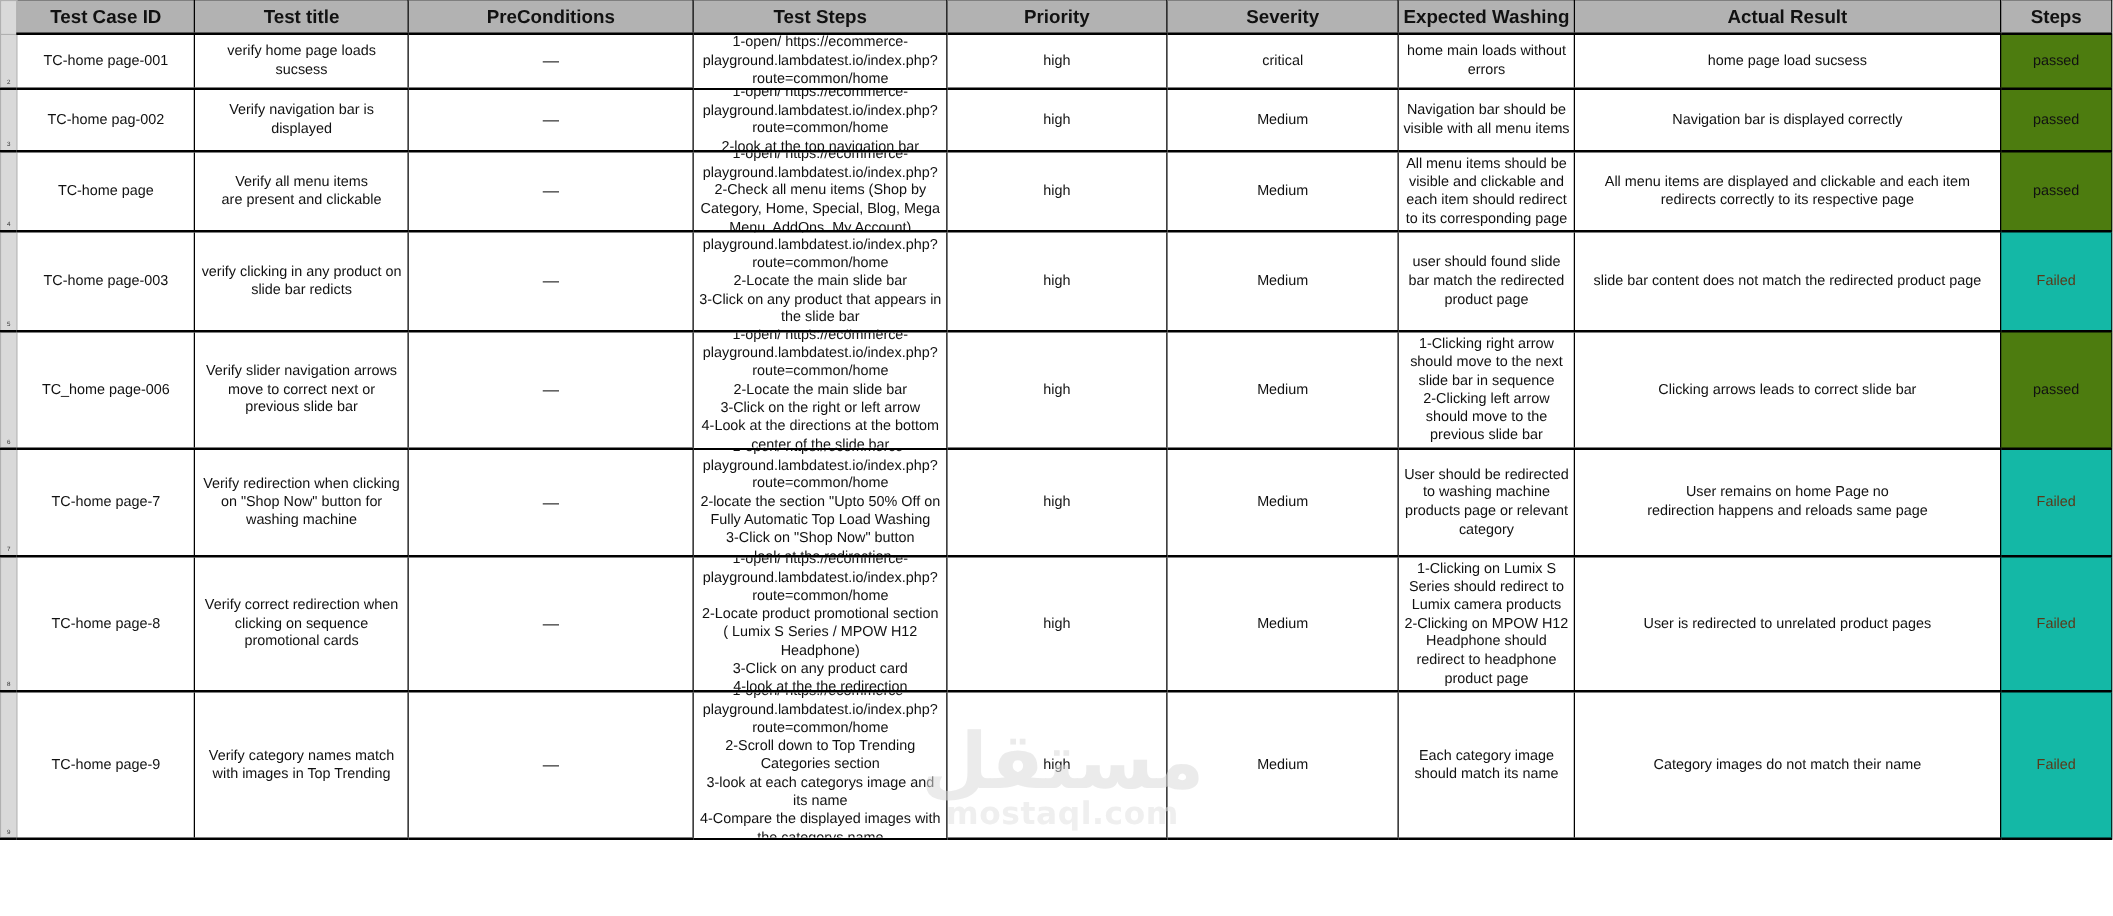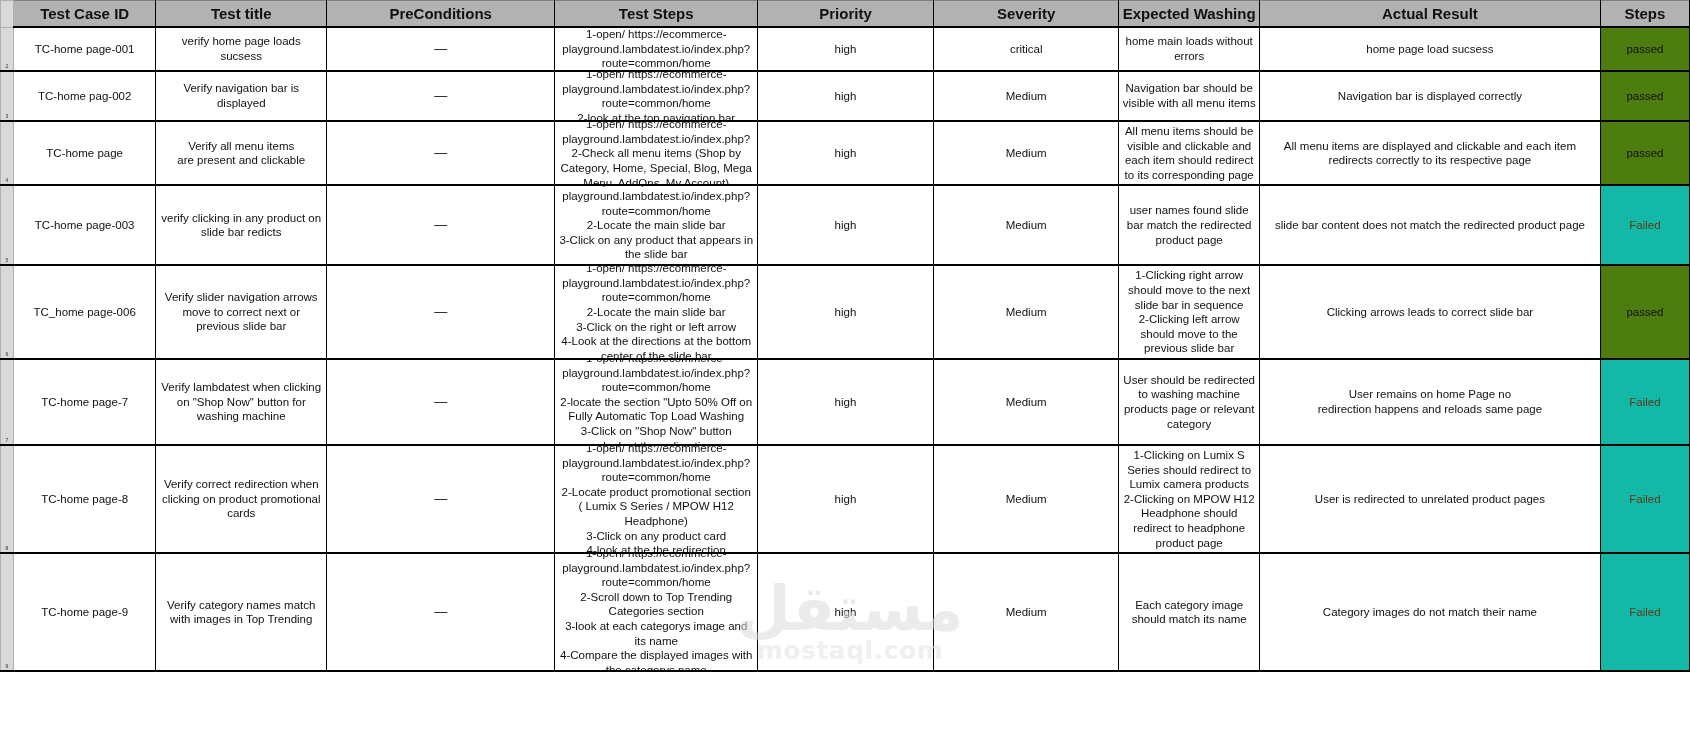--- a/index.html
+++ b/index.html
@@ -205,21 +205,21 @@
           <td class="gutter">5</td>
           <td>TC-home page-003</td>
           <td>verify clicking in any product on slide bar redicts</td>
           <td class="dash">—</td>
           <td class="steps" style="white-space: pre-line;"><div class="steps-inner" style="white-space: pre-line;">1-open/ https://ecommerce-playground.lambdatest.io/index.php?route=common/home
 2-Locate the main slide bar
 3-Click on any product that appears in the slide bar
 4-look at the redirection</div></td>
           <td>high</td>
           <td>Medium</td>
-          <td>user names found slide bar match the redirected product page</td>
+          <td>user should found slide bar match the redirected product page</td>
           <td>slide bar content does not match the redirected product page</td>
           <td class="status failed">Failed</td>
         </tr>
         <tr style="height: 88px;">
           <td class="gutter">6</td>
           <td>TC_home page-006</td>
           <td>Verify slider navigation arrows move to correct next or previous slide bar</td>
           <td class="dash">—</td>
           <td class="steps" style="white-space: pre-line;"><div class="steps-inner" style="white-space: pre-line;">1-open/ https://ecommerce-playground.lambdatest.io/index.php?route=common/home
 2-Locate the main slide bar
@@ -228,37 +228,37 @@
           <td>high</td>
           <td>Medium</td>
           <td style="white-space: pre-line;">1-Clicking right arrow should move to the next slide bar  in sequence
 2-Clicking left arrow should move to the previous slide bar</td>
           <td>Clicking arrows leads to correct slide bar</td>
           <td class="status passed">passed</td>
         </tr>
         <tr style="height: 86px;">
           <td class="gutter">7</td>
           <td>TC-home page-7</td>
-          <td>Verify lambdatest when clicking on "Shop Now" button for washing machine</td>
+          <td>Verify redirection when clicking on "Shop Now" button for washing machine</td>
           <td class="dash">—</td>
           <td class="steps" style="white-space: pre-line;"><div class="steps-inner" style="white-space: pre-line;">1-open/ https://ecommerce-playground.lambdatest.io/index.php?route=common/home
 2-locate the section "Upto 50% Off on Fully Automatic Top Load Washing
 3-Click on "Shop Now" button
 -look at the redirection</div></td>
           <td>high</td>
           <td>Medium</td>
           <td>User should be redirected to washing machine products page or relevant category</td>
           <td style="white-space: pre-line;">User remains on home Page no
 redirection happens and reloads same page</td>
           <td class="status failed">Failed</td>
         </tr>
         <tr style="height: 106px;">
           <td class="gutter">8</td>
           <td>TC-home page-8</td>
-          <td>Verify correct redirection when clicking on product promotional cards</td>
+          <td>Verify correct redirection when clicking on sequence promotional cards</td>
           <td class="dash">—</td>
           <td class="steps" style="white-space: pre-line;"><div class="steps-inner" style="white-space: pre-line;">1-open/ https://ecommerce-playground.lambdatest.io/index.php?route=common/home
 2-Locate product promotional section ( Lumix S Series / MPOW H12 Headphone)
 3-Click on any product card
 4-look at the the redirection</div></td>
           <td>high</td>
           <td>Medium</td>
           <td style="white-space: pre-line;">1-Clicking on Lumix S Series should redirect to Lumix camera products
 2-Clicking on MPOW H12 Headphone should redirect to headphone product page</td>
           <td>User is redirected to unrelated product pages</td>

